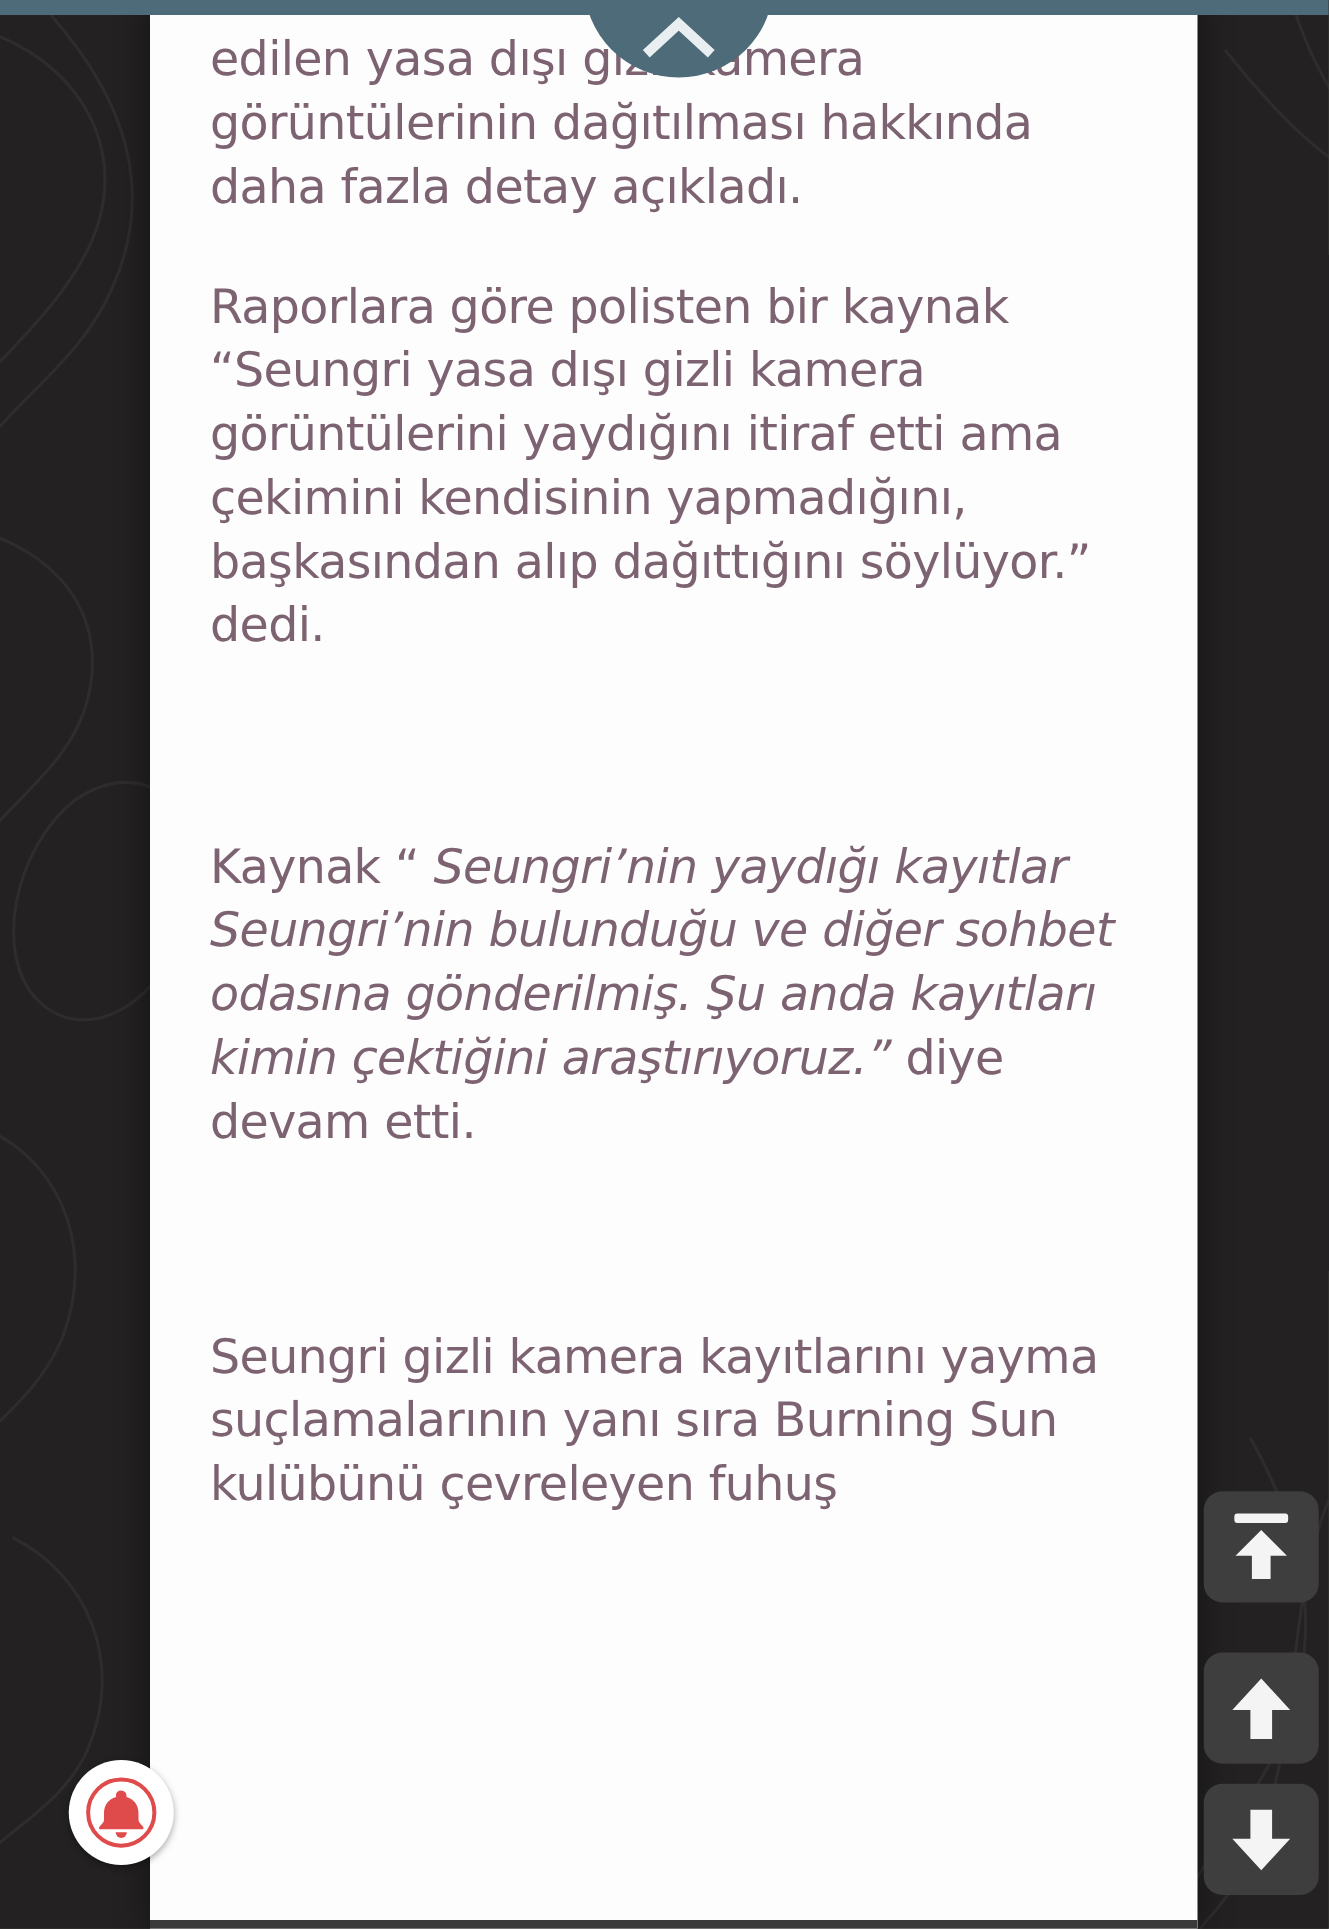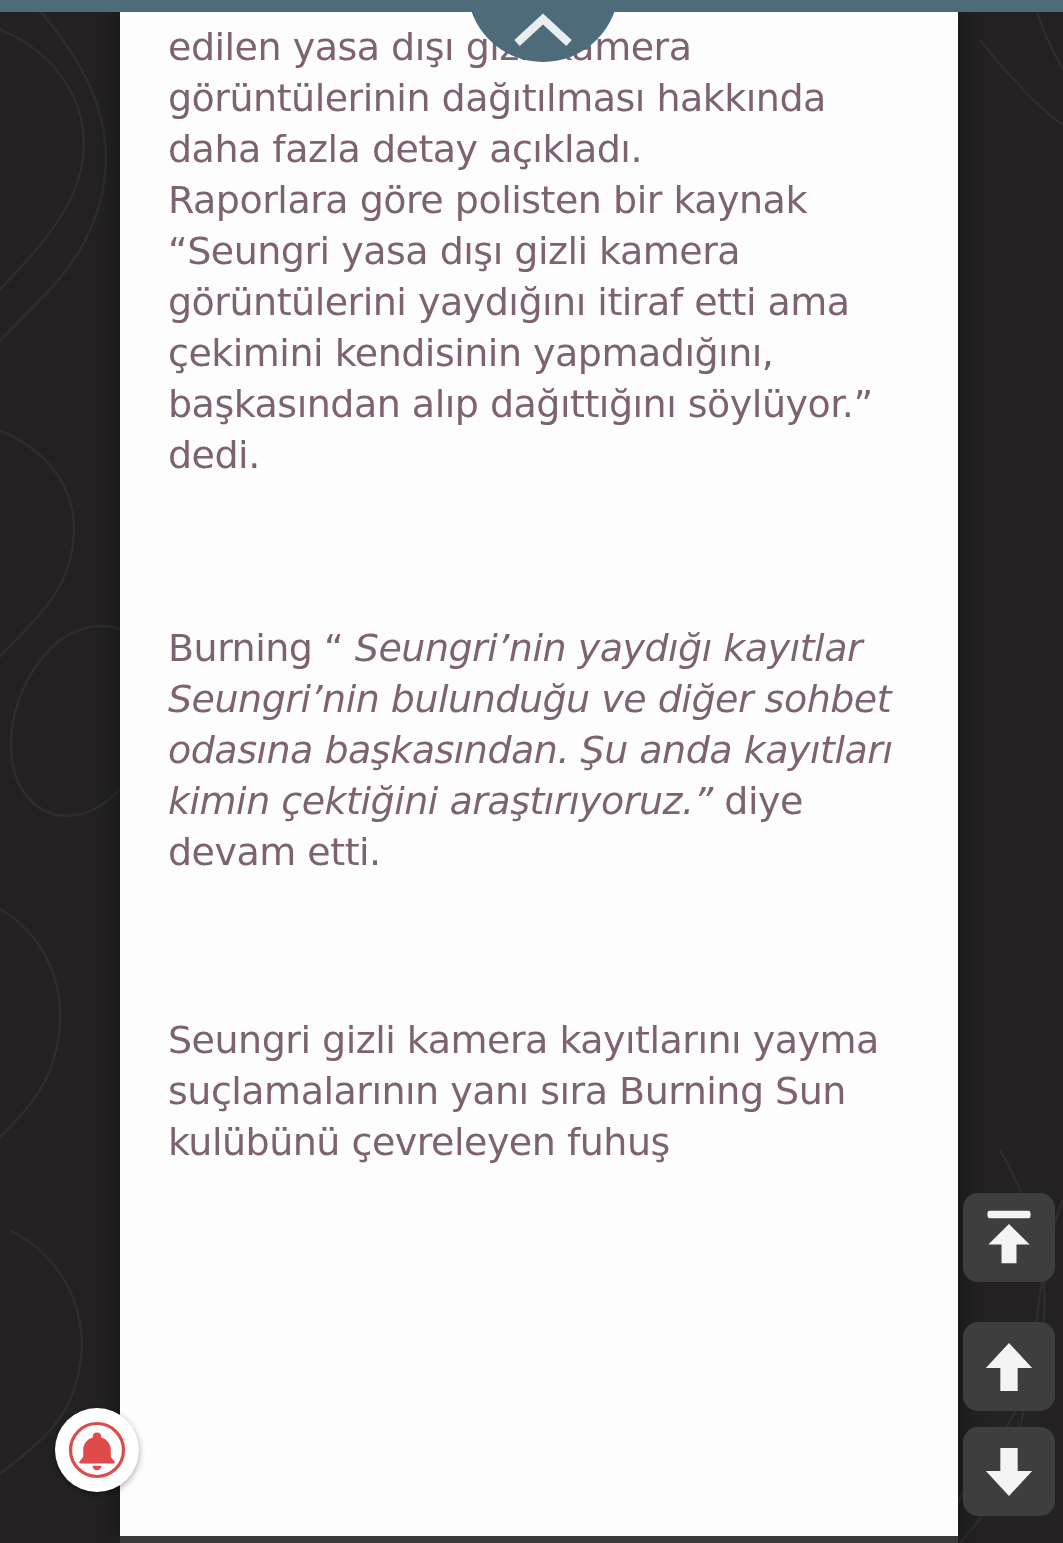--- a/index.html
+++ b/index.html
@@ -34,21 +34,21 @@
     margin: 0;
     padding: 0 62px 0 48px;
     color: #7d6372;
     font-size: 38px;
     line-height: 51px;
     letter-spacing: -0.5px;
   }
   .para em { font-style: italic; }
   .p1 { margin-top: 22px; }
   .p2 { margin-top: 44px; }
-  .p3 { }
+  .p3 { margin-top: 45px; }
   .p4 { margin-top: 142px; }
   .p5 { margin-top: 137px; }
 
   .bottom-strip {
     position: absolute; left: 0; bottom: 0;
     width: 100%; height: 7px;
     background: #3a3a3a;
   }
 
   .top-bar {
@@ -115,21 +115,21 @@
     <path d="M 10,1230 C 70,1260 100,1330 70,1400 C 45,1455 -15,1470 -40,1520"></path>
     <path d="M 1000,1150 C 1040,1220 1060,1300 1030,1380 C 1005,1445 960,1480 940,1543"></path>
     <path d="M 1063,1200 C 1030,1280 1040,1380 1010,1460 C 990,1515 970,1530 960,1543"></path>
     <path d="M 980,40 C 1020,90 1060,130 1090,140"></path>
     <path d="M 1030,-10 C 1050,60 1080,100 1100,110"></path>
   </svg>
 
   <main class="column">
     <p class="para p1">edilen yasa dışı gizli kamera görüntülerinin dağıtılması hakkında daha fazla detay açıkladı.</p>
     <p class="para p3">Raporlara göre polisten bir kaynak “Seungri yasa dışı gizli kamera görüntülerini yaydığını itiraf etti ama çekimini kendisinin yapmadığını, başkasından alıp dağıttığını söylüyor.” dedi.</p>
-    <p class="para p4"><span>Burning “ </span><em>Seungri’nin yaydığı kayıtlar Seungri’nin bulunduğu ve diğer sohbet odasına başkasından. Şu anda kayıtları kimin çektiğini araştırıyoruz.”</em><span> diye devam etti.</span></p>
+    <p class="para p4"><span>Kaynak “ </span><em>Seungri’nin yaydığı kayıtlar Seungri’nin bulunduğu ve diğer sohbet odasına gönderilmiş. Şu anda kayıtları kimin çektiğini araştırıyoruz.”</em><span> diye devam etti.</span></p>
     <p class="para p5">Seungri gizli kamera kayıtlarını yayma suçlamalarının yanı sıra Burning Sun kulübünü çevreleyen fuhuş</p>
     <div class="bottom-strip"></div>
   </main>
 
   <div class="top-bar"></div>
 
   <button class="fab-top" aria-label="Scroll to top">
     <svg viewBox="0 0 64 38" aria-hidden="true">
       <polyline points="6,32 32,8 58,32"></polyline>
     </svg>

